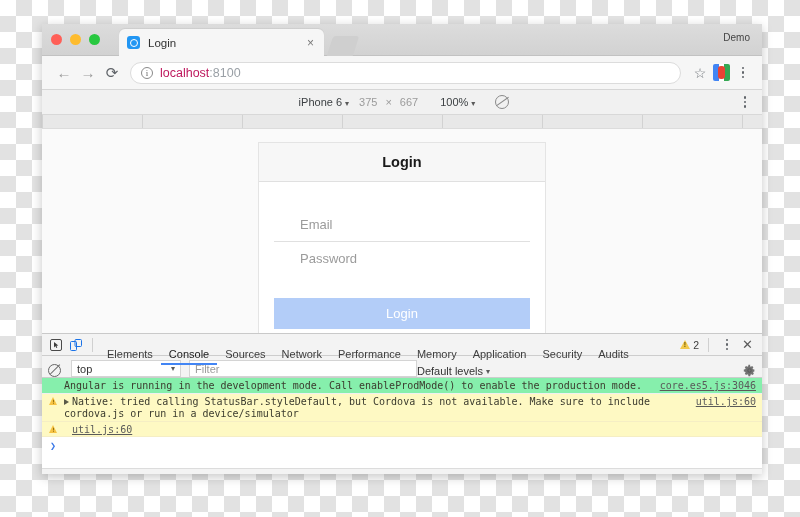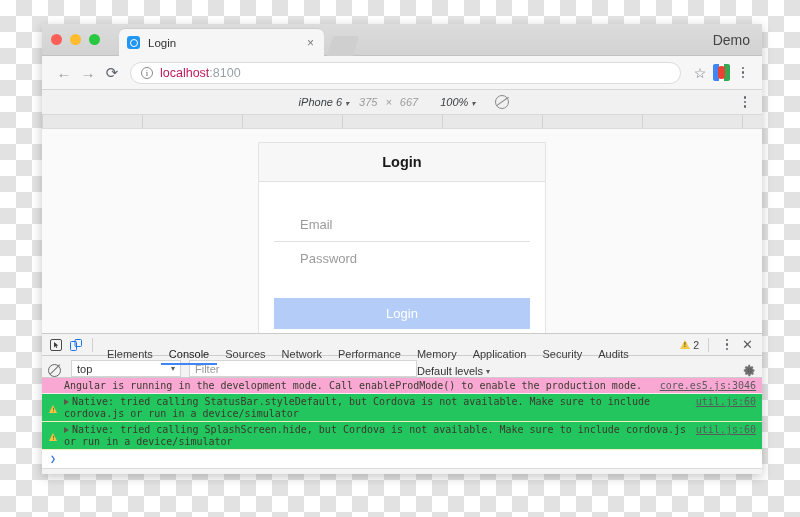--- a/index.html
+++ b/index.html
@@ -101,21 +101,21 @@
     position: absolute;
     left: 288px; top: 12px;
     width: 26px; height: 20px;
     background: #cfcfcf;
     transform: skewX(-18deg);
     border-radius: 3px 3px 0 0;
   }
   .window-label {
     position: absolute;
     right: 12px; top: 8px;
-    font-size: 14px;
+    font-size: 10px;
     color: #444;
   }
 
   
   .toolbar {
     height: 34px;
     background: #f6f6f6;
     border-bottom: 1px solid #d6d6d6;
     display: flex;
     align-items: center;
@@ -191,21 +191,20 @@
     background: #f1f1f1;
     border-bottom: 1px solid #d8d8d8;
     display: flex;
     align-items: center;
     justify-content: center;
     gap: 0;
     position: relative;
     flex: 0 0 auto;
     font-size: 11px;
     color: #5a5a5a;
-    font-style: italic;
   }
   .device-sel { color: #3c4043; padding: 0 4px; }
   .caret { font-size: 8px; margin-left: 3px; color: #5a5a5a; }
   .dim { color: #9b9b9b; padding: 0 6px; }
   .dim-x { color: #9b9b9b; padding: 0 2px; }
   .zoom-sel { color: #3c4043; padding: 0 4px; margin-left: 12px; }
   .throttle-icon {
     margin-left: 16px;
     width: 14px; height: 14px;
     border: 1.3px solid #8a8a8a;
@@ -433,22 +432,22 @@
     background: #fff;
   }
   .msg {
     display: flex;
     align-items: flex-start;
     border-bottom: 1px solid #f0f0f0;
     padding: 1px 6px 1px 0;
     min-height: 13px;
     position: relative;
   }
-  .msg.info { background: #f9a8d4; justify-content: flex-end; }
-  .msg.warn { background: #22c55e; border-bottom: 1px solid #f5eec4; align-items: center; }
+  .msg.info { background: #86efac; justify-content: flex-end; }
+  .msg.warn { background: #fef9c3; border-bottom: 1px solid #f5eec4; }
   .msg-icon-cell {
     width: 22px;
     flex: 0 0 auto;
     display: flex;
     align-items: flex-start;
     justify-content: center;
     padding-top: 2px;
   }
   .msg-warn-tri {
     width: 0; height: 0;
@@ -661,21 +660,20 @@
           <span class="msg-warn-tri"></span>
         </span>
         <span class="msg-text"><span class="disclosure"></span><span>Native: tried calling StatusBar.styleDefault, but Cordova is not available. Make sure to include cordova.js or run in a device/simulator</span></span>
         <span class="msg-link">util.js:60</span>
       </div>
 
       <div class="msg warn">
         <span class="msg-icon-cell">
           <span class="msg-warn-tri"></span>
         </span>
-        <span class="msg-text"><span class="disclosure"></span><span>Native: tried calling SplashScreen.hide, but Cordova is not available. Make sure to include cordova.js or run in a device/simulator</span></span>
         <span class="msg-link">util.js:60</span>
       </div>
 
       <div class="prompt-row">
         <span class="prompt-arrow">❯</span>
       </div>
     </div>
 
     <div class="dt-footer-bar"></div>
   </div>

